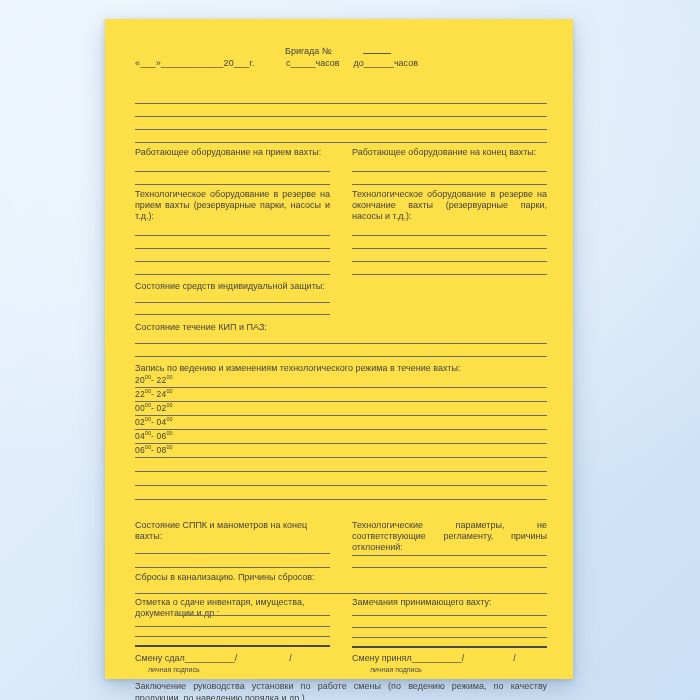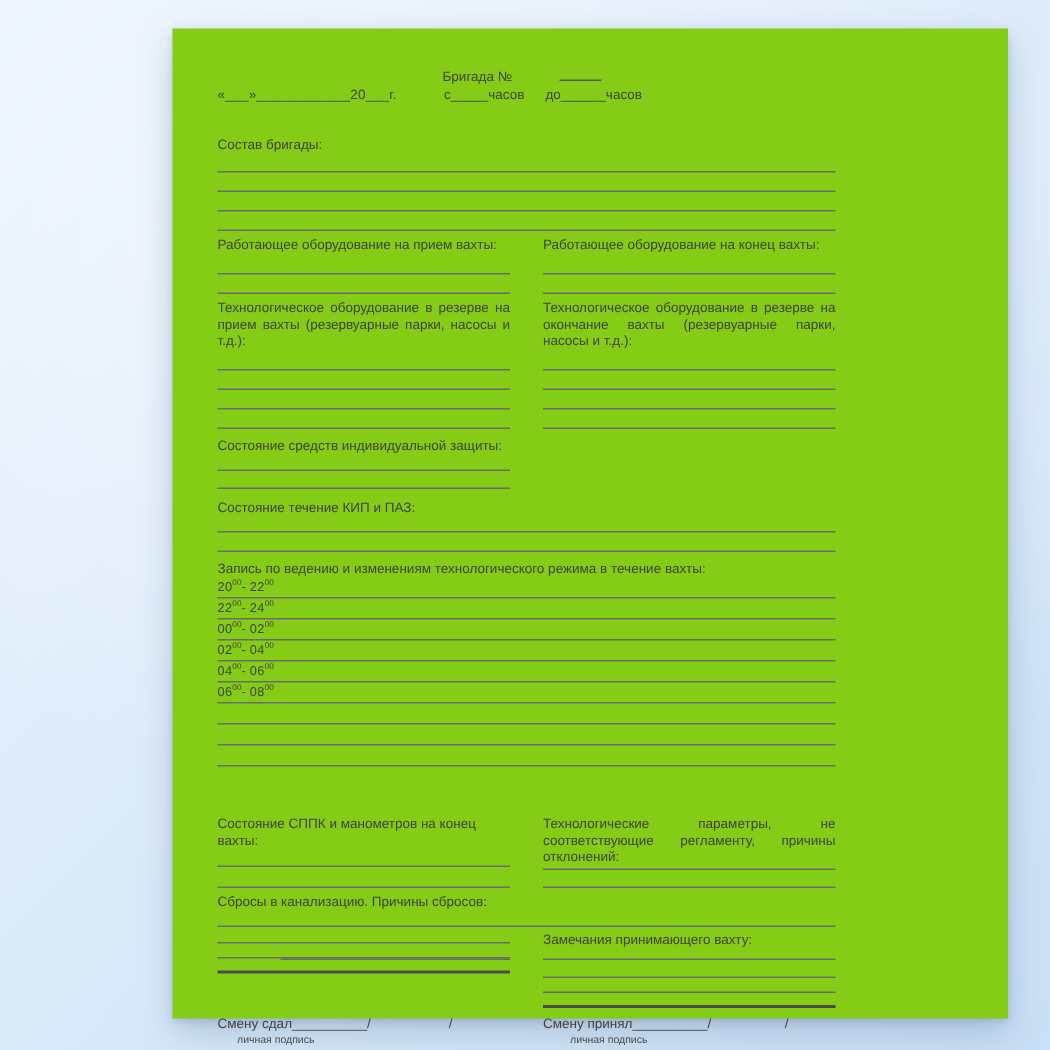--- a/index.html
+++ b/index.html
@@ -4,22 +4,22 @@
 <style>
   html,body{margin:0;padding:0;}
   body{
     width:700px;height:700px;overflow:hidden;position:relative;
     font-family:"Liberation Sans",sans-serif;
     background:
       radial-gradient(120% 80% at 45% 25%, rgba(255,255,255,.50), rgba(255,255,255,0) 65%),
       linear-gradient(135deg,#ebf4fd 0%,#dcebfa 45%,#c9dff5 100%);
   }
   .page{
-    position:absolute;left:115px;top:19px;width:557px;height:660px;
-    background:#84cc16;
+    position:absolute;left:105px;top:19px;width:468px;height:660px;
+    background:#fde047;
     box-shadow:0 2px 5px rgba(108,135,165,.35),0 9px 22px rgba(108,135,165,.38);
   }
   .content{
     position:absolute;left:30px;top:0;width:412px;
     font-size:9px;line-height:11px;color:#424242;
   }
   .header{position:relative;height:72px;}
   .abs{position:absolute;white-space:nowrap;}
   .brigade{left:150px;top:27px;}
   .brigade-line{left:228px;top:33px;width:28px;height:1px;border-bottom:1px solid #565656;}
@@ -49,21 +49,20 @@
 
     <div class="header">
       <span class="abs brigade">Бригада №</span>
       <span class="abs brigade-line"></span>
       <span class="abs date">«___»____________20___г.</span>
       <span class="abs time">
         <span>с_____часов</span><span class="todo">до______часов</span>
       </span>
     </div>
 
-    <div class="label">Состав  бригады:</div>
     <div class="wline" style="height:12px"></div>
     <div class="wline" style="height:12px"></div>
     <div class="wline" style="height:12px"></div>
     <div class="wline" style="height:12px"></div>
 
     <div class="cols" style="margin-top:4px">
       <div class="col">
         <div class="label">Работающее оборудование  на прием вахты:</div>
         <div class="wline" style="height:13px"></div>
         <div class="wline" style="height:12px"></div>
@@ -122,38 +121,39 @@
           <span>04<sup>00</sup>- 06<sup>00</sup></span>
         </div>
         <div class="trow">
           <span>06<sup>00</sup>- 08<sup>00</sup></span>
         </div>
       </div>
     <div class="wline" style="height:13px"></div>
     <div class="wline" style="height:13px"></div>
     <div class="wline" style="height:13px"></div>
 
-    <div class="cols" style="margin-top:33px">
+    <div class="cols" style="margin-top:20px">
       <div class="col">
         <div class="label">Состояние СППК и манометров на конец вахты:</div>
         <div class="wline" style="height:11px"></div>
         <div class="wline" style="height:13px"></div>
       </div>
       <div class="col">
         <div class="label just">Технологические параметры, не соответствующие регламенту, причины отклонений:</div>
         <div class="wline" style="height:2px"></div>
         <div class="wline" style="height:11px"></div>
       </div>
     </div>
 
     <div class="label" style="margin-top:4px">Сбросы в канализацию. Причины сбросов:</div>
     <div class="wline" style="height:10px"></div>
 
     <div class="cols" style="margin-top:3px">
       <div class="col">
+        <div class="label">Отметка о сдаче инвентаря, имущества, документации и др.:</div>
         <div class="partline"></div>
         <div class="wline" style="height:7px"></div>
         <div class="wline" style="height:9px"></div>
         <div class="thick" style="height:8px"></div>
       </div>
       <div class="col">
         <div class="label">Замечания принимающего вахту:</div>
         <div class="wline" style="height:7px"></div>
         <div class="wline" style="height:11px"></div>
         <div class="wline" style="height:9px"></div>

